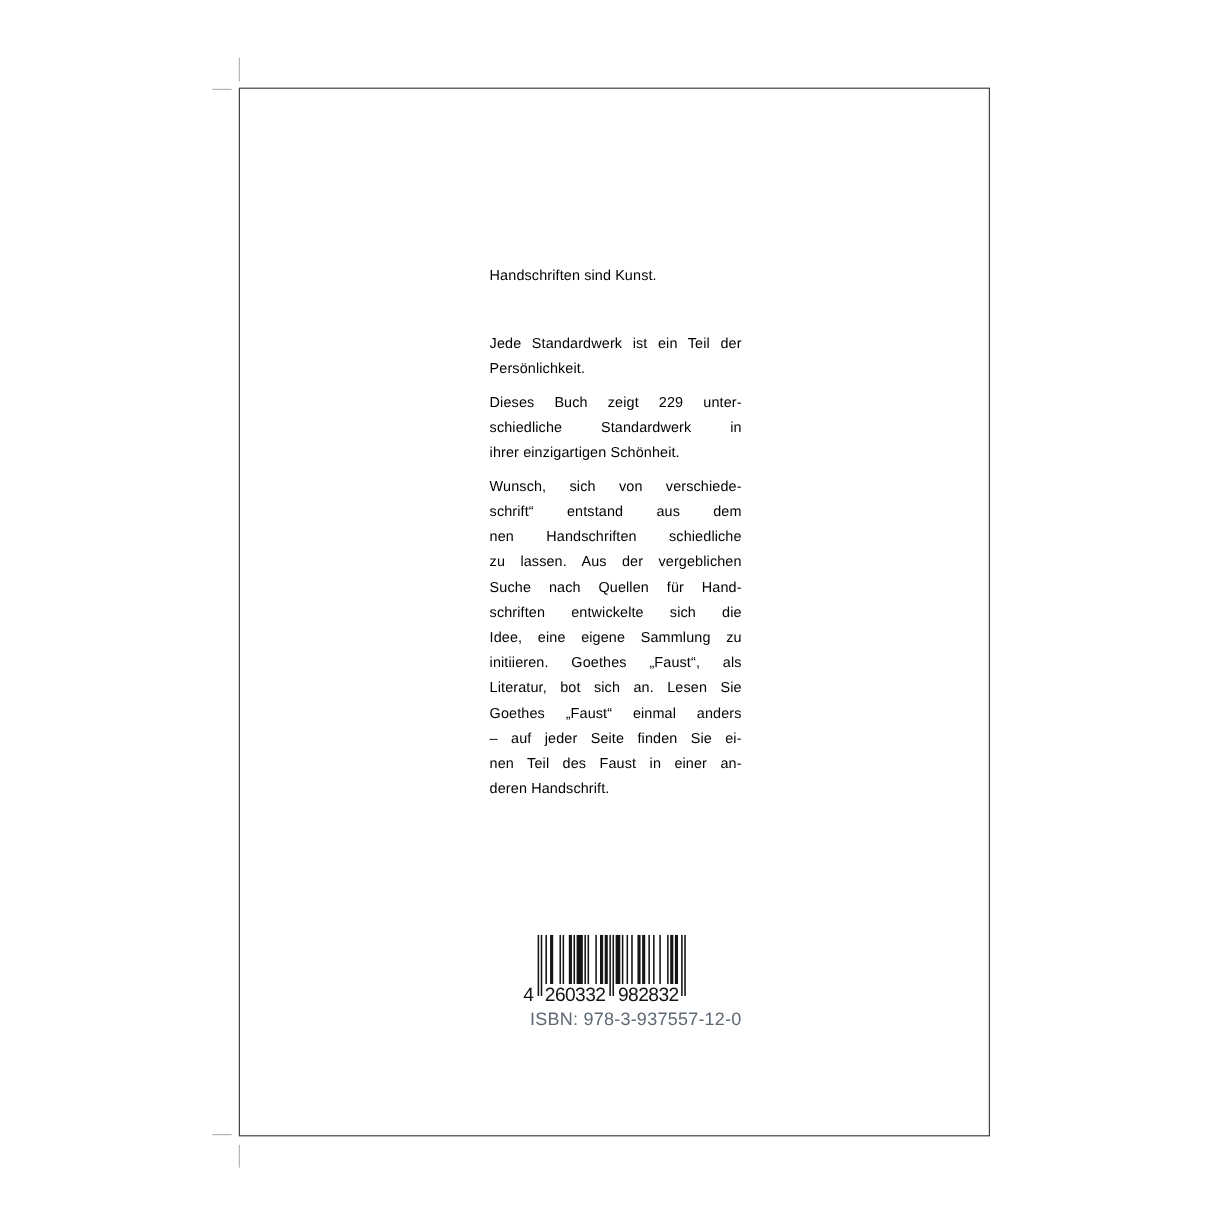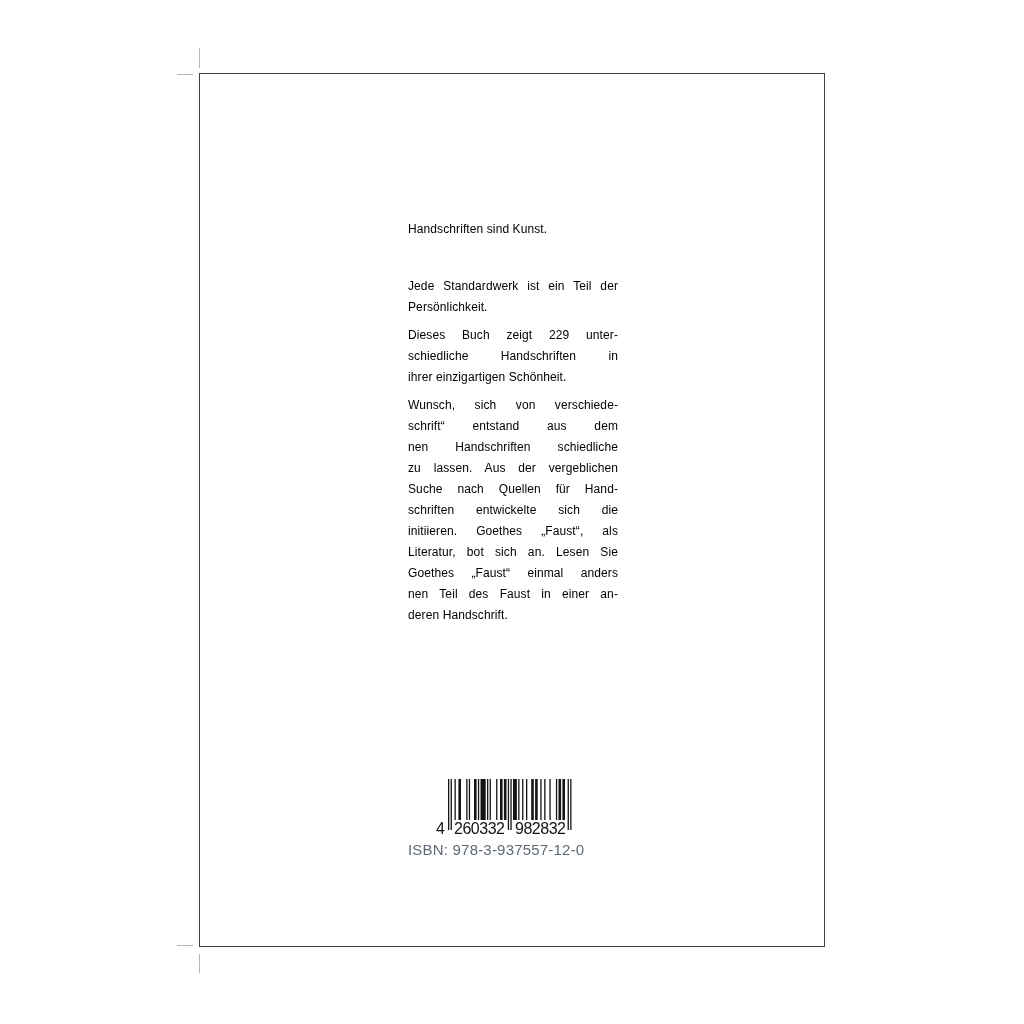--- a/index.html
+++ b/index.html
@@ -57,21 +57,21 @@
     left: 434px;
     top: 779px;
     width: 140px;
     height: 58px;
   }
   .isbn-line {
     position: absolute;
     left: 408px;
     top: 841px;
     width: 210px;
-    text-align: left;
+    text-align: right;
     color: #5e6874;
     font-size: 15px;
     line-height: 18px;
     letter-spacing: 0.2px;
   }
 </style>
 </head>
 <body>
 
 <div class="canvas">
@@ -86,33 +86,35 @@
   <div class="body-text">
       <div class="para first">
         <div class="line">Handschriften sind Kunst.</div>
       </div>
       <div class="para">
         <div class="line jfull">Jede Standardwerk ist ein Teil der</div>
         <div class="line">Persönlichkeit.</div>
       </div>
       <div class="para">
         <div class="line jfull">Dieses Buch zeigt 229 unter-</div>
-        <div class="line jfull">schiedliche Handschriften in</div>
+        <div class="line jfull">schiedliche Standardwerk in</div>
         <div class="line">ihrer einzigartigen Schönheit.</div>
       </div>
       <div class="para">
         <div class="line jfull">Wunsch, sich von verschiede-</div>
         <div class="line jfull">schrift“ entstand aus dem</div>
         <div class="line jfull">nen Handschriften schiedliche</div>
         <div class="line jfull">zu lassen. Aus der vergeblichen</div>
         <div class="line jfull">Suche nach Quellen für Hand-</div>
         <div class="line jfull">schriften entwickelte sich die</div>
+        <div class="line jfull">Idee, eine eigene Sammlung zu</div>
         <div class="line jfull">initiieren. Goethes „Faust“, als</div>
         <div class="line jfull">Literatur, bot sich an. Lesen Sie</div>
         <div class="line jfull">Goethes „Faust“ einmal anders</div>
+        <div class="line jfull">– auf jeder Seite finden Sie ei-</div>
         <div class="line jfull">nen Teil des Faust in einer an-</div>
         <div class="line">deren Handschrift.</div>
       </div>
     </div>
 
   <div class="barcode-wrap"><svg width="140" height="58" viewBox="0 0 140 58">
         <g fill="#151515">
           <rect x="14.00" y="0" width="1.30" height="51"></rect>
           <rect x="16.60" y="0" width="1.30" height="51"></rect>
           <rect x="20.50" y="0" width="1.30" height="41"></rect>

